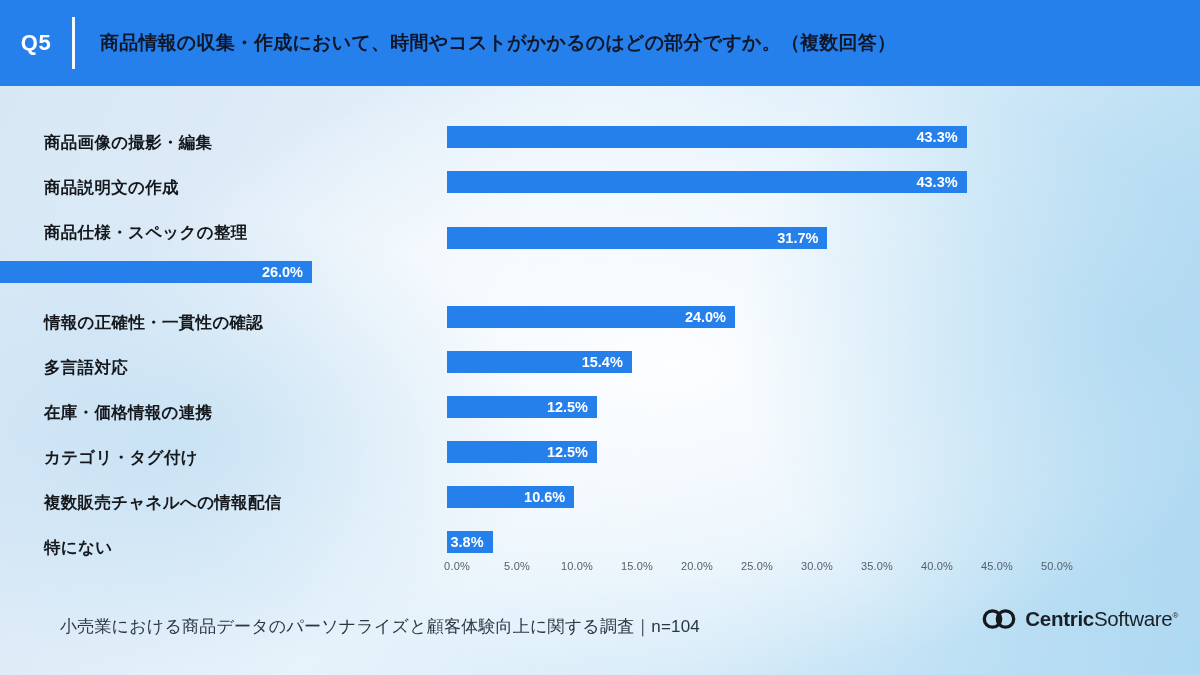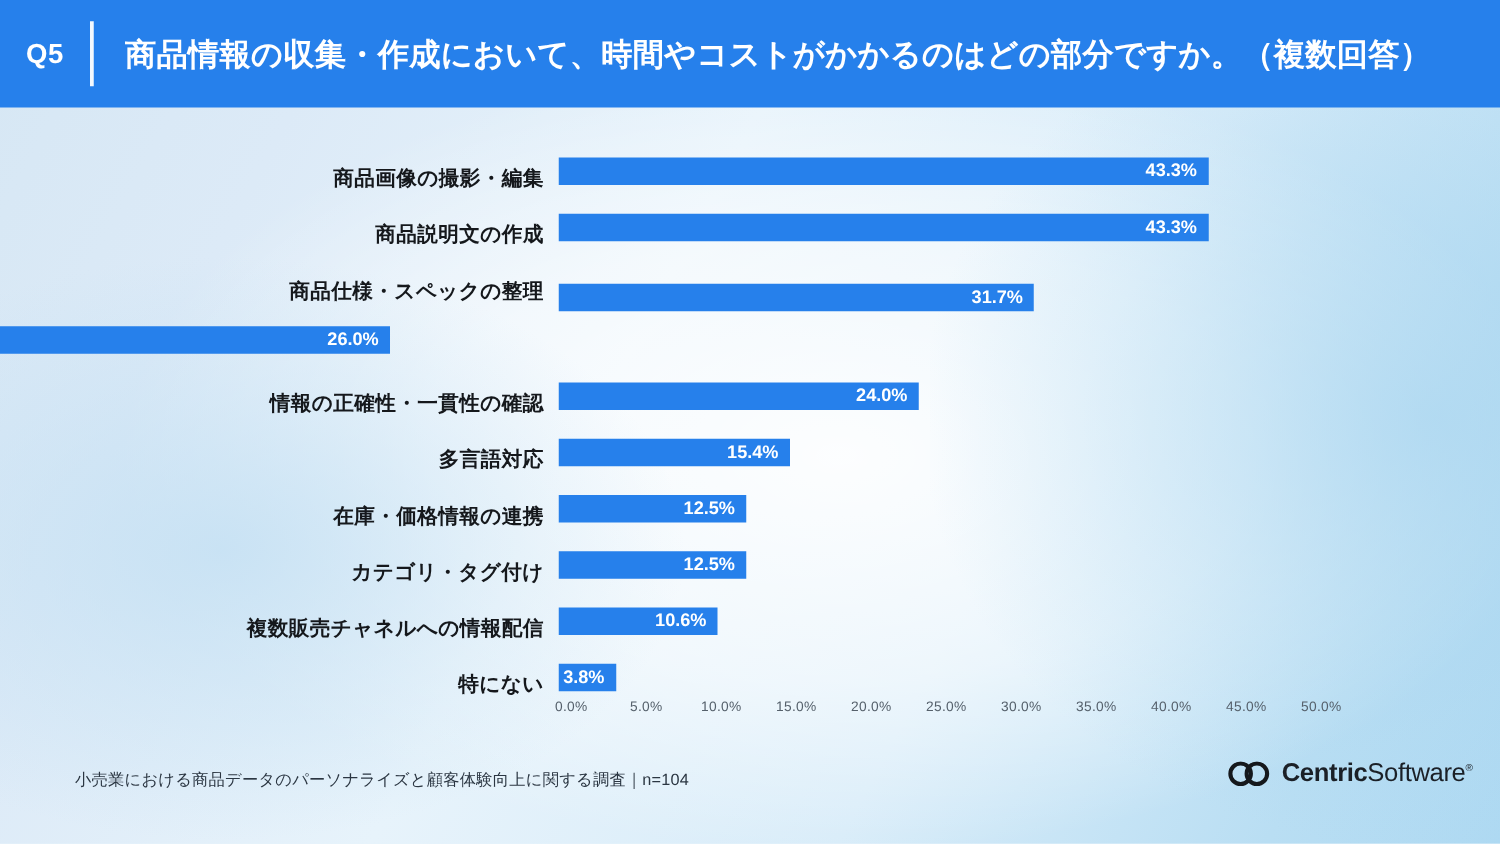--- a/index.html
+++ b/index.html
@@ -44,39 +44,39 @@
     color:#ffffff; font-size:22px; font-weight:bold;
     letter-spacing:0.5px;
     flex:0 0 72px;
   }
   .header .divider {
     width:3px; height:52px; background:#ffffff; flex:0 0 3px;
     opacity:0.95;
   }
   .header .qtitle {
     margin-left:25px;
-    color:#ffffff; font-size:25px; font-weight:bold;
+    color:#0f172a; font-size:19px; font-weight:bold;
     letter-spacing:0.2px; white-space:nowrap;
   }
 
   
   .chart {
     position:absolute; left:0; top:86px; width:1200px; height:500px;
     z-index:3;
   }
   .rows { position:absolute; left:0; top:36px; width:1200px; }
   .row {
     display:flex; align-items:center;
     height:41px; margin-bottom:4px;
   }
   .row .cat {
     width:447px; flex:0 0 447px;
-    text-align:right; padding-right:12px;
+    padding-right:12px;
     font-size:16.5px; font-weight:bold; color:#15181c;
-    letter-spacing:0.3px; white-space:nowrap;
+    letter-spacing:0.3px; white-space:nowrap;padding-left:44px;
   }
   .barwrap { position:relative; height:34px; flex:1 1 auto; }
   .bar {
     height:22px; background:#2680EB;
     display:flex; align-items:center; justify-content:flex-end;
     color:#ffffff; font-size:14.5px; font-weight:bold;
     padding-right:9px; white-space:nowrap;
     box-shadow:0 0 0 0 rgba(0,0,0,0);
   }
 
@@ -91,21 +91,21 @@
     letter-spacing:0.2px;
   }
 
   
   .footer {
     position:absolute; left:0; bottom:0; width:1200px; height:80px;
     z-index:4;
   }
   .footer .note {
     position:absolute; left:60px; top:20px;
-    font-size:13px; color:#2b3642; letter-spacing:0.2px; white-space:nowrap;
+    font-size:17px; color:#2b3642; letter-spacing:0.2px; white-space:nowrap;
   }
   .logo {
     position:absolute; right:22px; top:12px;
     display:flex; align-items:center; gap:9px;
   }
   .logo .mark { width:34px; height:20px; flex:0 0 34px; display:block; }
   .logo .wordmark {
     font-size:20.5px; color:#1b2027; letter-spacing:-0.3px; white-space:nowrap;
   }
   .logo .wordmark .b { font-weight:bold; }

